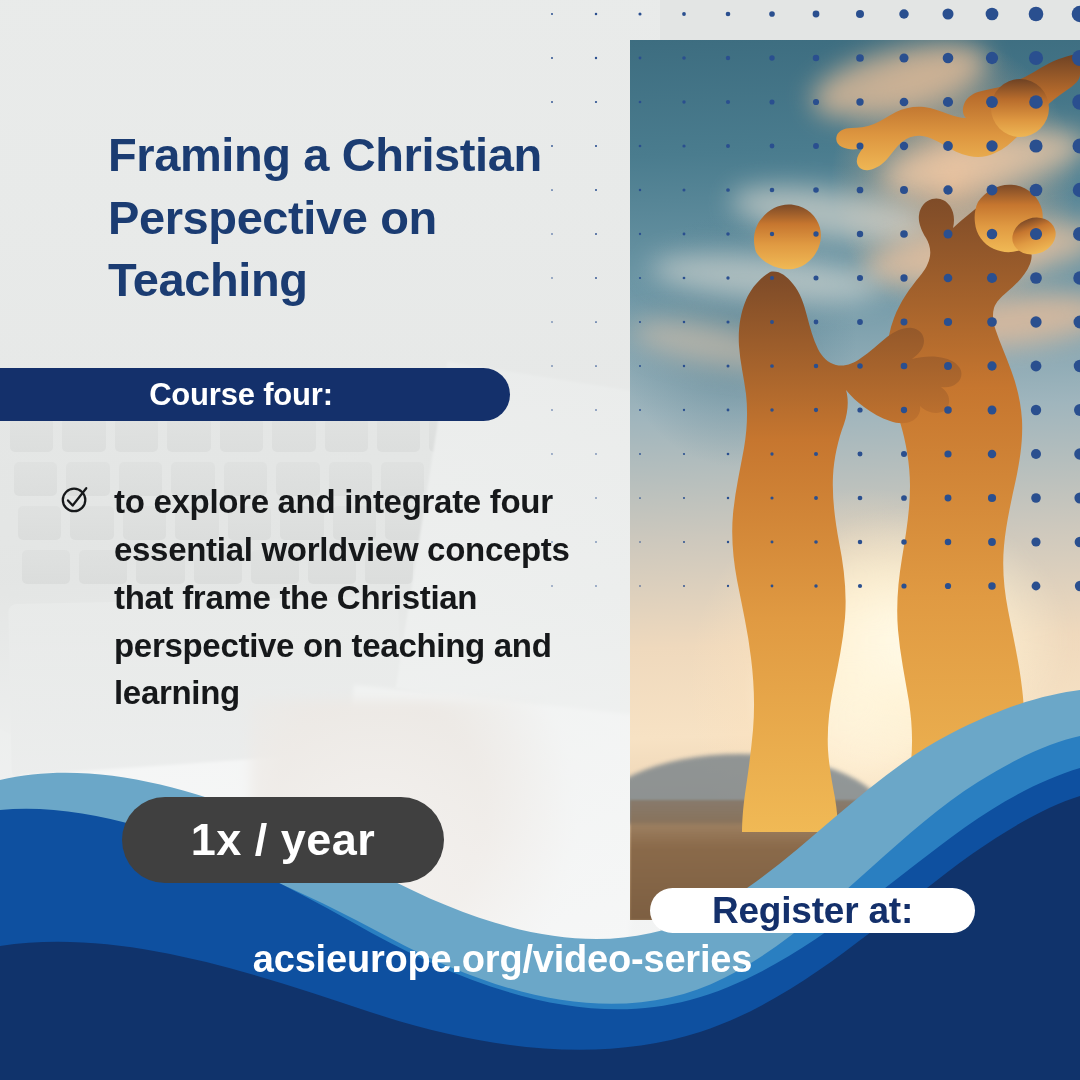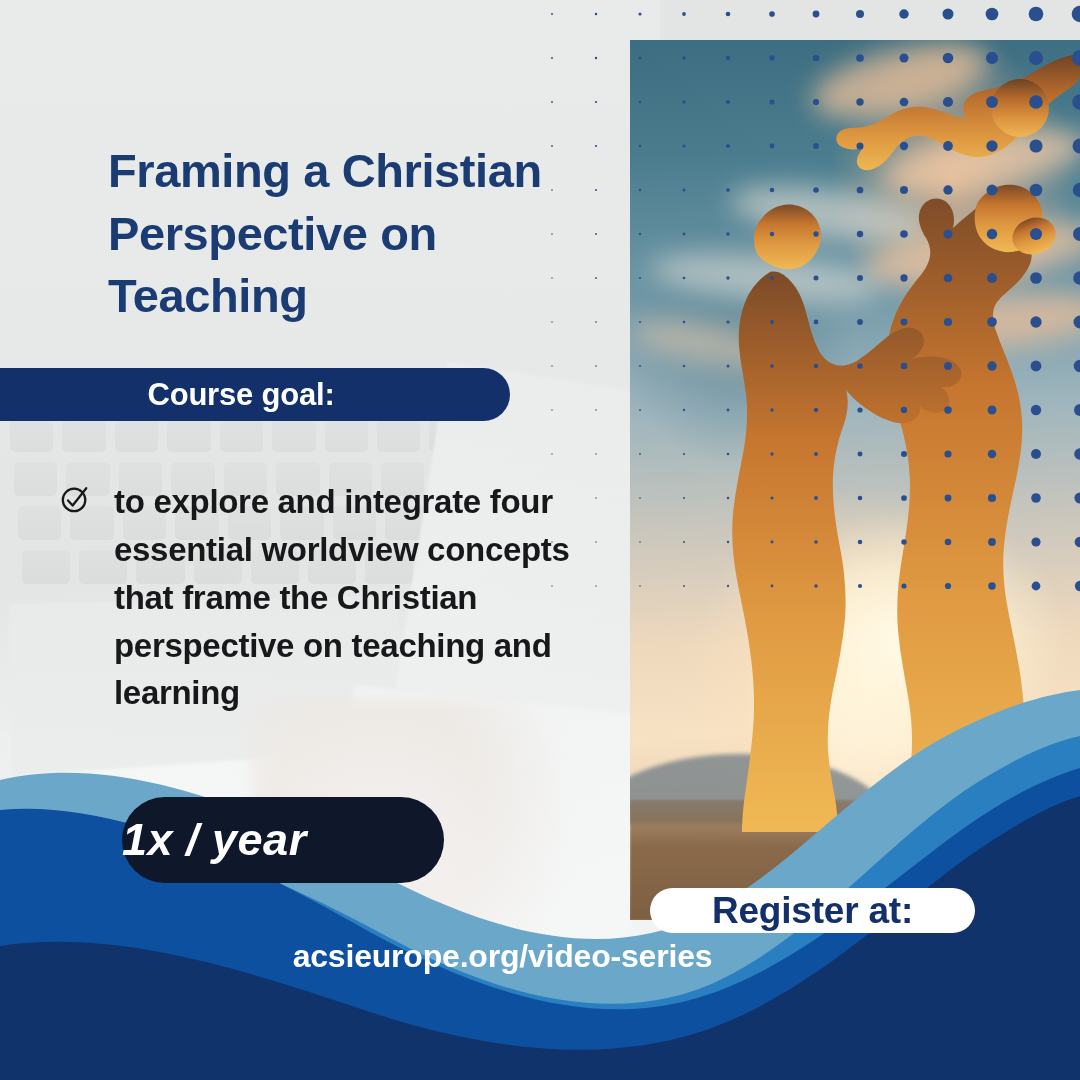--- a/index.html
+++ b/index.html
@@ -169,21 +169,21 @@
     filter: blur(2px);
   }
   .photo svg.figs { position: absolute; left: 0; top: 0; }
 
   
   .dots { position: absolute; left: 0; top: 0; pointer-events: none; }
 
   
   .headline {
     position: absolute;
-    left: 108px; top: 140px;
+    left: 108px; top: 124px;
     width: 520px;
     color: #1b3c72;
     font-size: 47px;
     font-weight: bold;
     line-height: 1.33;
     letter-spacing: -0.4px;
   }
 
   
   .goal-banner {
@@ -224,26 +224,25 @@
     font-weight: bold;
     line-height: 1.45;
     letter-spacing: -0.3px;
   }
 
   
   .freq-pill {
     position: absolute;
     left: 122px; top: 797px;
     width: 322px; height: 86px;
-    background: #0f172a;
+    background: #404040;
     border-radius: 43px;
     display: flex;
     align-items: center;
-    justify-content: flex-start;
-    font-style: italic;
+    justify-content: center;
   }
   .freq-pill span {
     color: #ffffff;
     font-size: 45px;
     font-weight: bold;
     letter-spacing: 0.5px;
   }
 
   
   .waves { position: absolute; left: 0; bottom: 0; }
@@ -266,21 +265,21 @@
     letter-spacing: -0.2px;
   }
   .reg-url {
     position: absolute;
     left: 0; top: 938px;
     width: 1080px;
     text-align: center;
     padding-right: 75px;
     box-sizing: border-box;
     color: #ffffff;
-    font-size: 32px;
+    font-size: 38px;
     font-weight: bold;
     letter-spacing: -0.2px;
   }
 </style>
 </head>
 <body>
 
 <div id="poster">
 
   <div class="bg-left">
@@ -630,21 +629,21 @@
         <circle cx="948" cy="586" r="3.12"></circle>
         <circle cx="992" cy="586" r="3.73"></circle>
         <circle cx="1036" cy="586" r="4.41"></circle>
         <circle cx="1080" cy="586" r="5.15"></circle>
       </g>
   </svg>
 
   <div class="headline">Framing a Christian Perspective on Teaching</div>
 
   <div class="goal-banner">
-    <span>Course goal:</span>
+    <span>Course four:</span>
   </div>
 
   <div class="bullet">
     <svg class="check" viewBox="0 0 32 32">
       <circle cx="15" cy="17" r="12" fill="none" stroke="#16181a" stroke-width="2.4"></circle>
       <path d="M8.5 17.5 L13.5 23 L28 4.5" fill="none" stroke="#16181a" stroke-width="2.4" stroke-linecap="round" stroke-linejoin="round"></path>
     </svg>
     <div class="btext">to explore and integrate four essential worldview concepts that frame the Christian perspective on teaching and learning</div>
   </div>
 

